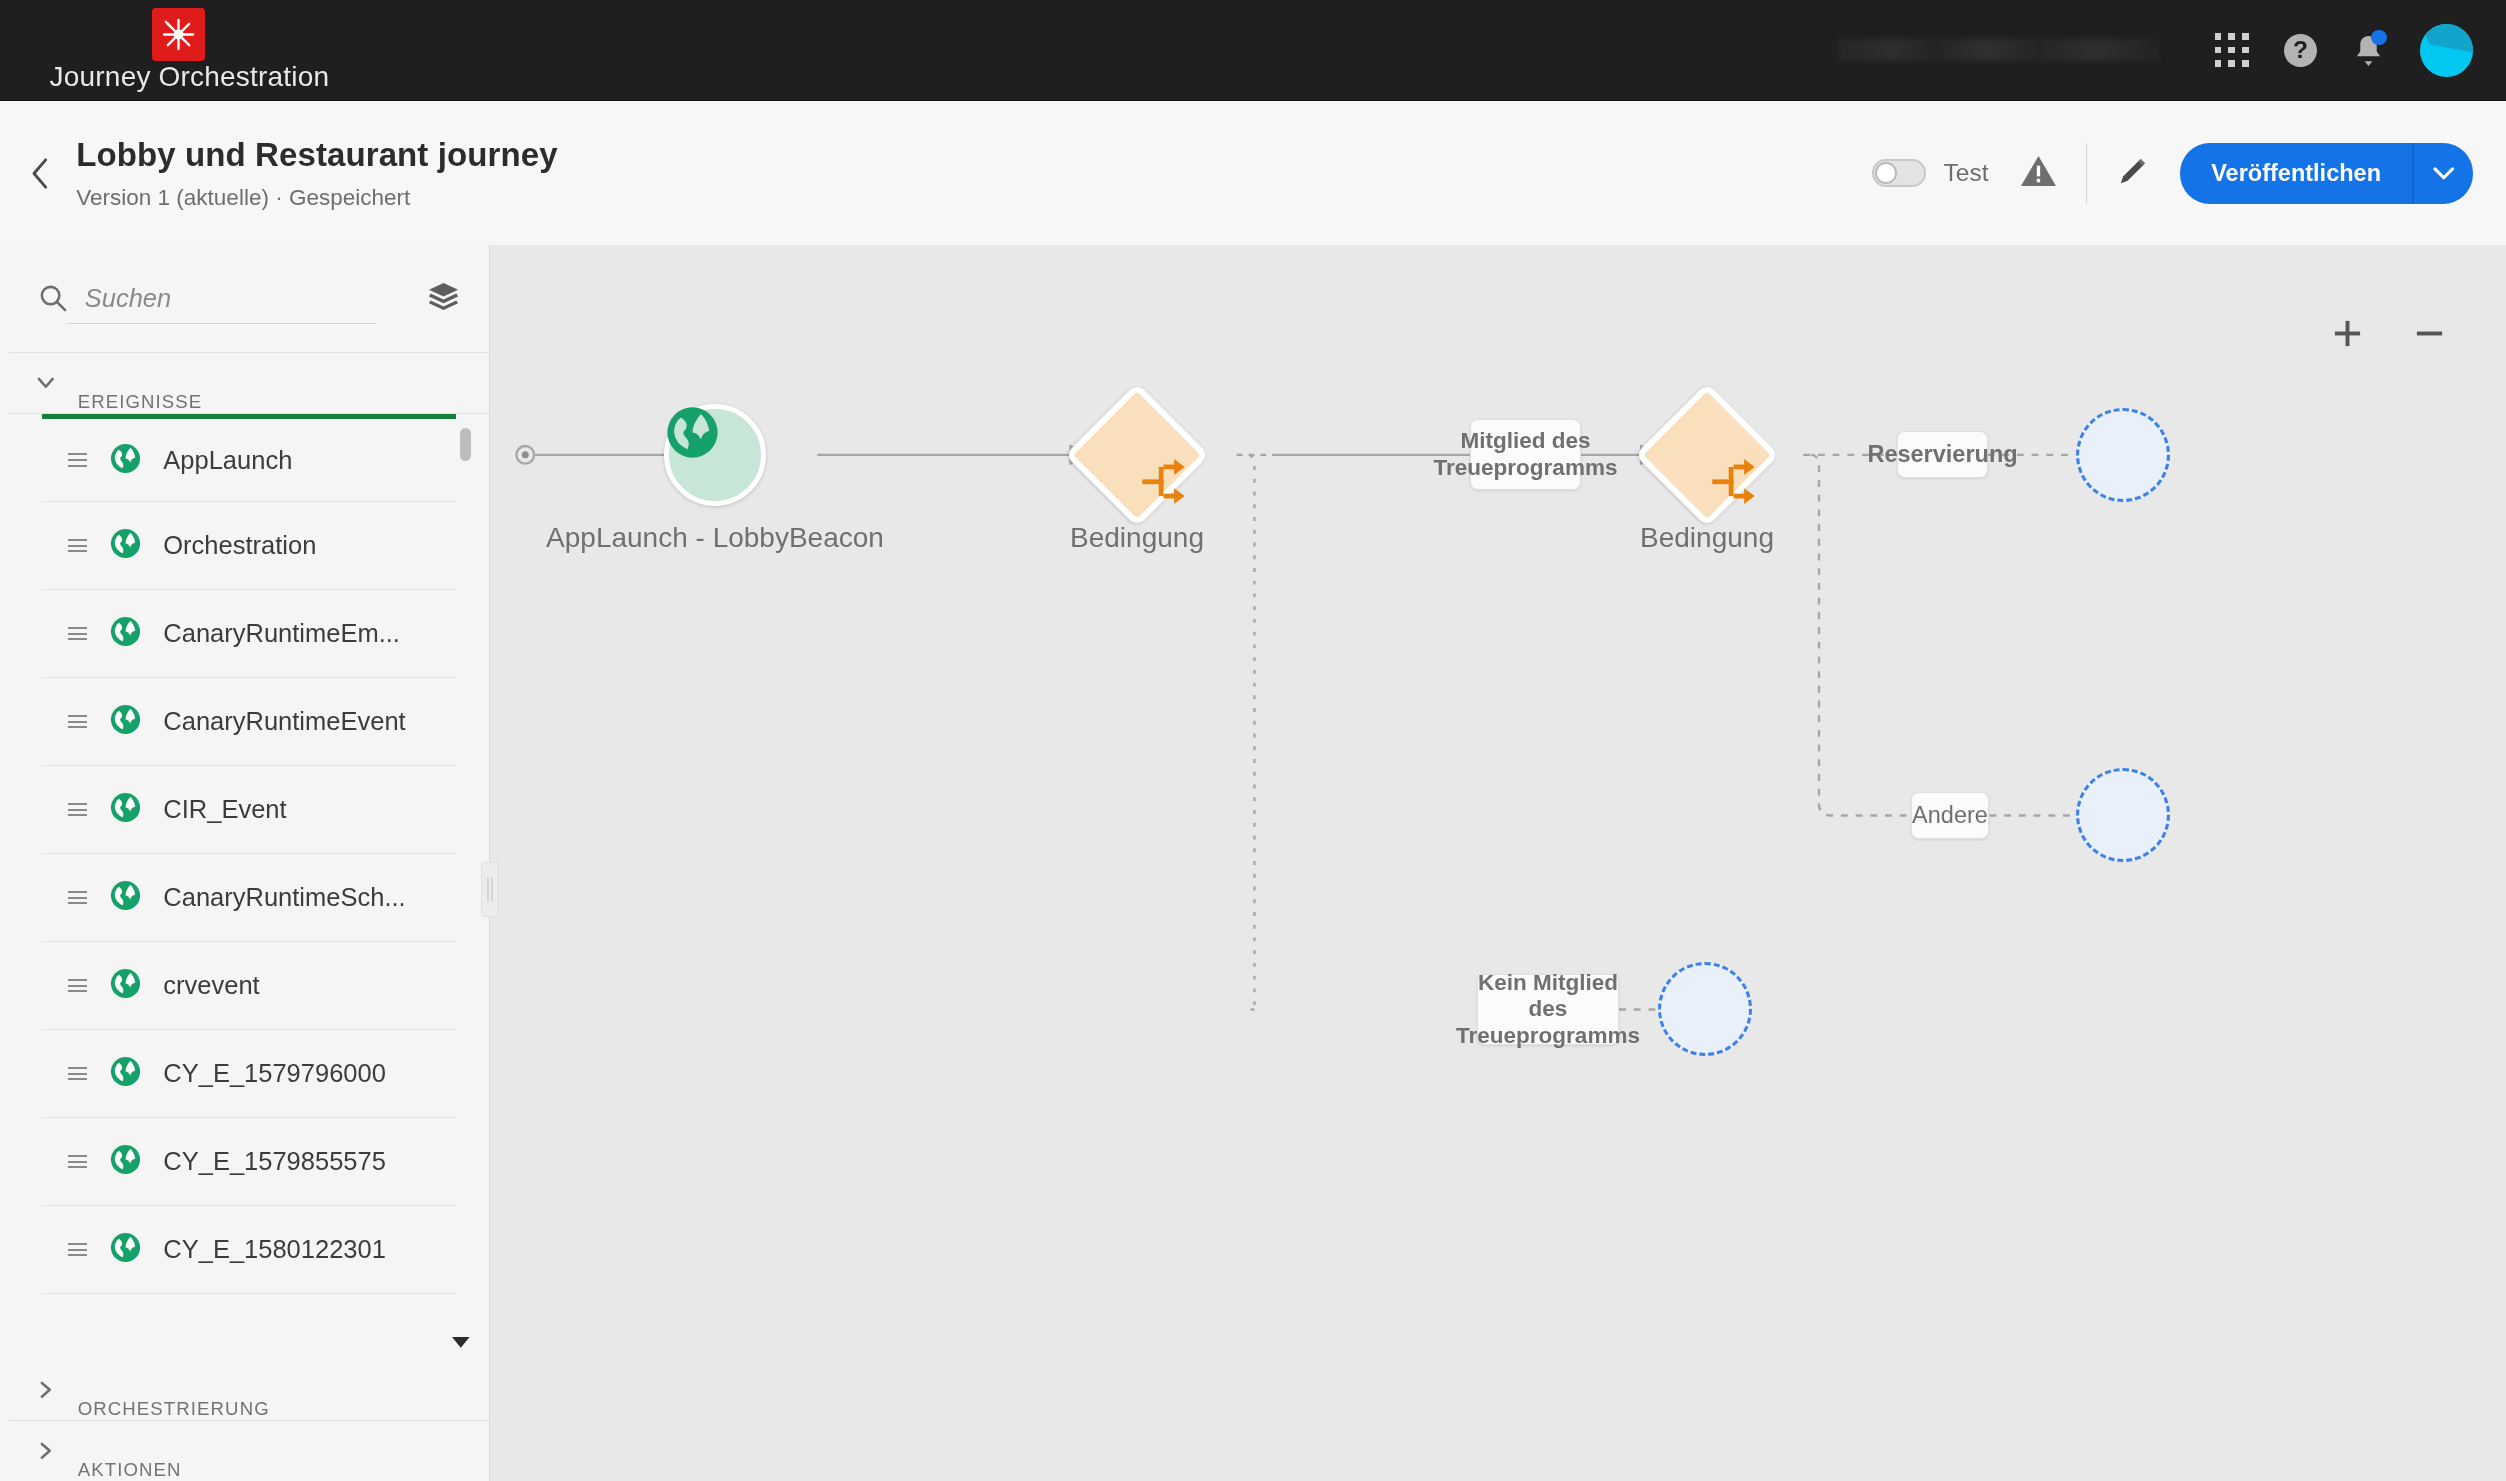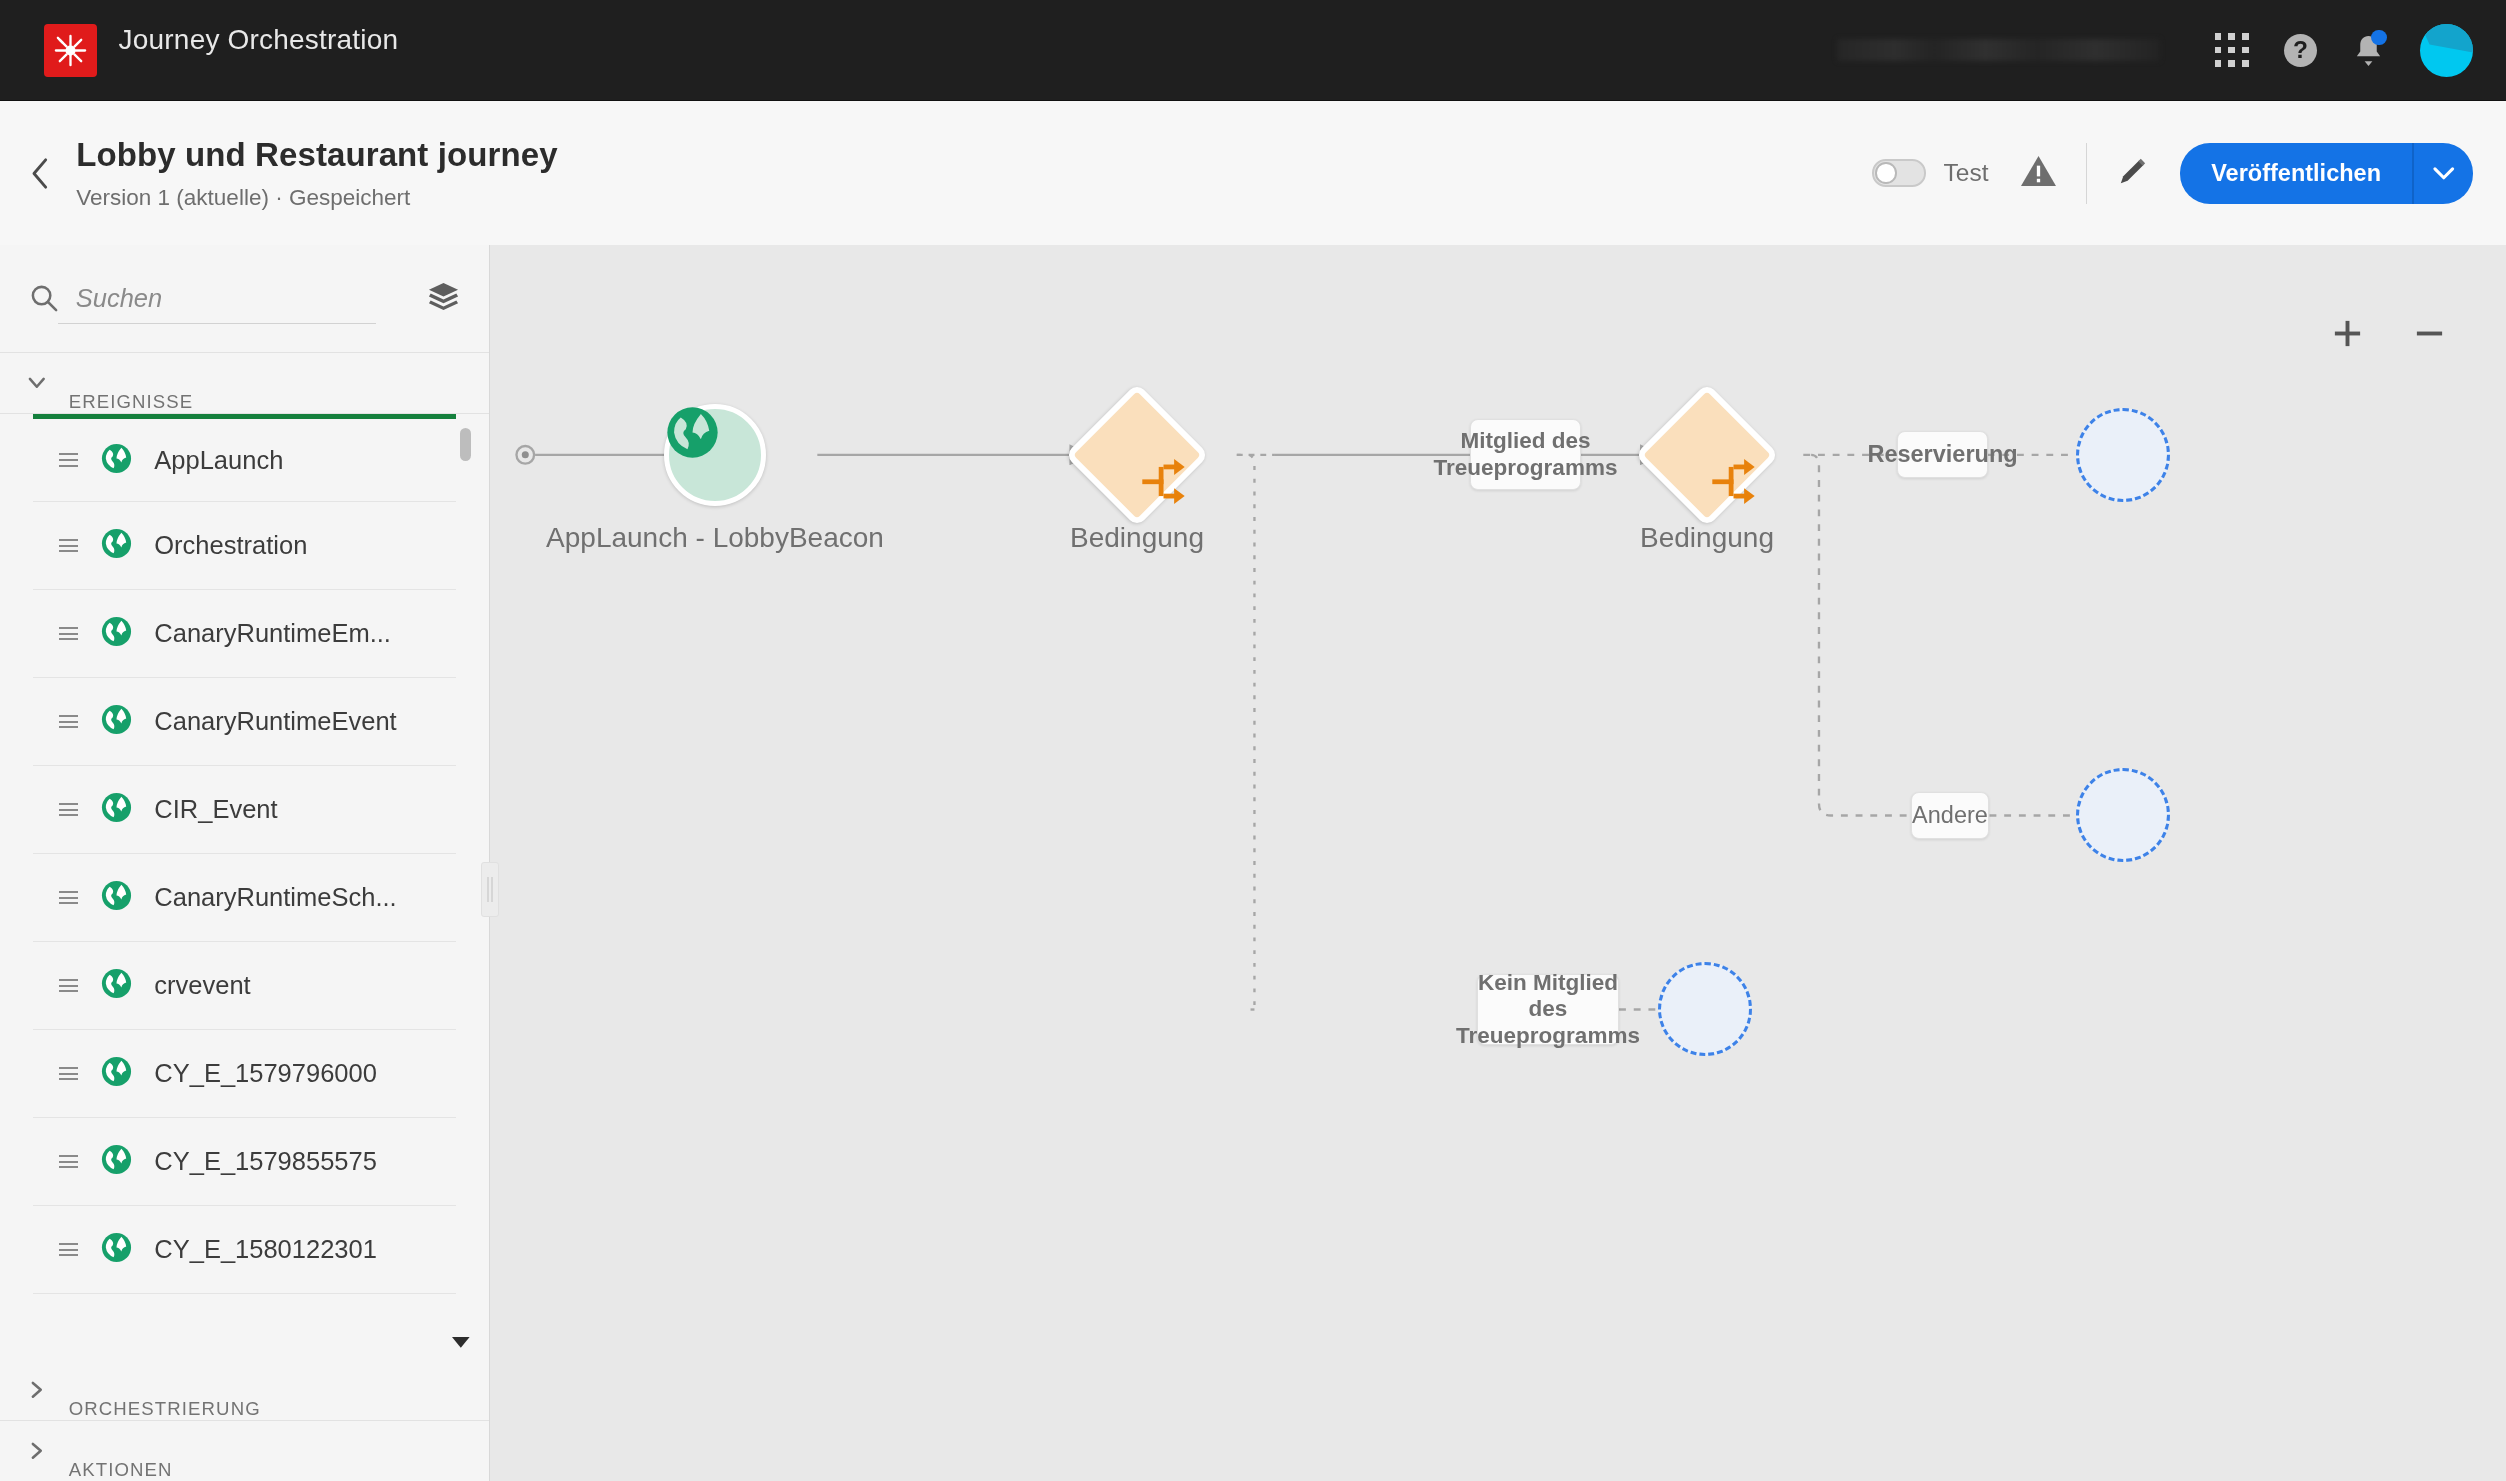--- a/index.html
+++ b/index.html
@@ -11,21 +11,21 @@
   }
 
   
   .topbar {
     position: absolute; top: 0; left: 0;
     width: 2506px; height: 101px;
     background: #1f1f1f;
     display: flex; align-items: center;
     border-bottom: 1px solid #111;
   }
-  .brand { display: flex; align-items: flex-start; margin-left: 44px; }
+  .brand { display: flex; align-items: center; margin-left: 28px; flex-direction: column; }
   .brand-logo {
     width: 53px; height: 53px; border-radius: 3.9px;
     background: #e01b1b;
     display: flex; align-items: center; justify-content: center;
   }
   .brand-title {
     color: #e8e8e8; font-size: 28px; margin-left: 21.6px;
     font-weight: 400; letter-spacing: 0.2px;
   }
   .topbar-right {
@@ -113,21 +113,21 @@
     display: flex; align-items: center; justify-content: center;
     cursor: pointer;
   }
 
   
   .sidebar {
     position: absolute; top: 245px; left: 0;
     width: 490px; height: 1237px;
     background: #f5f5f5;
     border-right: 1px solid #d8d8d8;
-    display: flex; flex-direction: column;
+    display: flex; flex-direction: column; padding-left: 9px;
   }
   .search-row {
     height: 108px; display: flex; align-items: center;
     padding: 0 29px; border-bottom: 1px solid #e2e2e2;
   }
   .search-field { flex: 1; display: flex; align-items: center; position: relative; height: 59px; }
   .search-input {
     border: none; background: transparent; outline: none;
     font-size: 25.5px; color: #4b4b4b; margin-left: 15.7px;
     font-family: "Liberation Sans", sans-serif;

